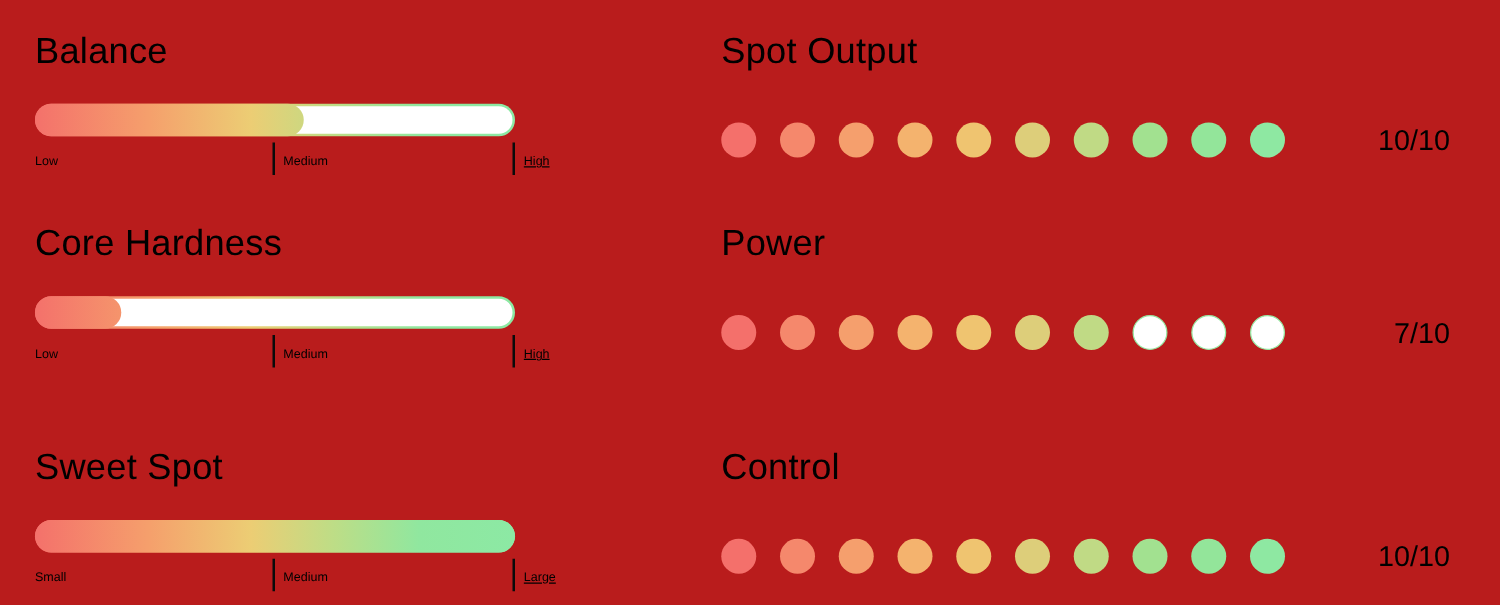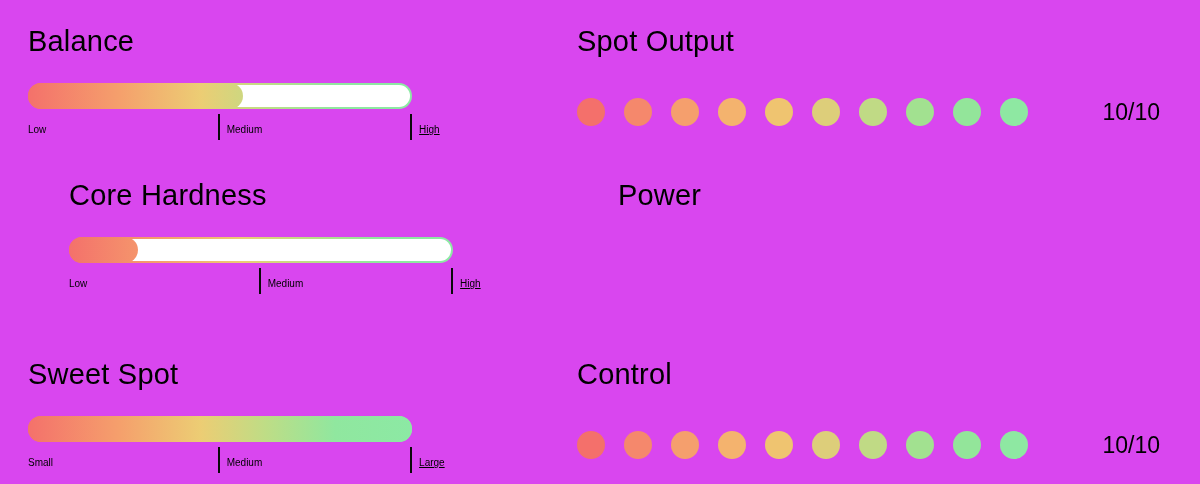--- a/index.html
+++ b/index.html
@@ -1,30 +1,30 @@
 <!DOCTYPE html>
 <html style="--grad: linear-gradient(90deg, #f4716b 0%, #f5a06c 24%, #eccd74 45%, #bedd86 62%, #90e79f 80%, #8ce9a4 100%); --empty-dot-border: #97e8a3;"><head>
 <meta charset="utf-8">
 <style>
   html, body { margin: 0; padding: 0; background: #ffffff; }
   .canvas {
     position: relative;
     width: 1200px;
     height: 484px;
-    background: #d946ef;
+    background: #b91c1c;
     font-family: "Liberation Sans", sans-serif;
     color: #000;
     overflow: hidden;
   }
   
   .bar-row, .rating-row { position: absolute; }
   .bar-row { left: 28px; width: 384px; }
   .rating-row { left: 577px; width: 583px; }
   .r1 { top: 24px; }
-  .r2 { top: 178px; margin-left: 41px; }
+  .r2 { top: 178px; }
   .r3 { top: 357px; }
 
   .stat-title {
     margin: 0;
     font-size: 29px;
     line-height: 34px;
     font-weight: 400;
     letter-spacing: 0.2px;
     color: #000;
   }
@@ -169,20 +169,35 @@
             <span class="dot" style="background: rgb(162, 225, 144);"></span>
             <span class="dot" style="background: rgb(147, 229, 154);"></span>
             <span class="dot" style="background: rgb(142, 232, 162);"></span>
           </div>
         <span class="score">10/10</span>
       </div>
     </div>
 
     <div class="rating-row r2">
       <h2 class="stat-title">Power</h2>
+      <div class="dots-line">
+        <div class="dots">
+            <span class="dot" style="background: rgb(244, 112, 107);"></span>
+            <span class="dot" style="background: rgb(245, 136, 108);"></span>
+            <span class="dot" style="background: rgb(245, 159, 109);"></span>
+            <span class="dot" style="background: rgb(244, 179, 110);"></span>
+            <span class="dot" style="background: rgb(239, 196, 112);"></span>
+            <span class="dot" style="background: rgb(221, 206, 122);"></span>
+            <span class="dot" style="background: rgb(192, 218, 133);"></span>
+            <span class="dot empty"></span>
+            <span class="dot empty"></span>
+            <span class="dot empty"></span>
+          </div>
+        <span class="score">7/10</span>
+      </div>
     </div>
 
     <div class="rating-row r3">
       <h2 class="stat-title">Control</h2>
       <div class="dots-line">
         <div class="dots">
             <span class="dot" style="background: rgb(244, 112, 107);"></span>
             <span class="dot" style="background: rgb(245, 136, 108);"></span>
             <span class="dot" style="background: rgb(245, 159, 109);"></span>
             <span class="dot" style="background: rgb(244, 179, 110);"></span>

